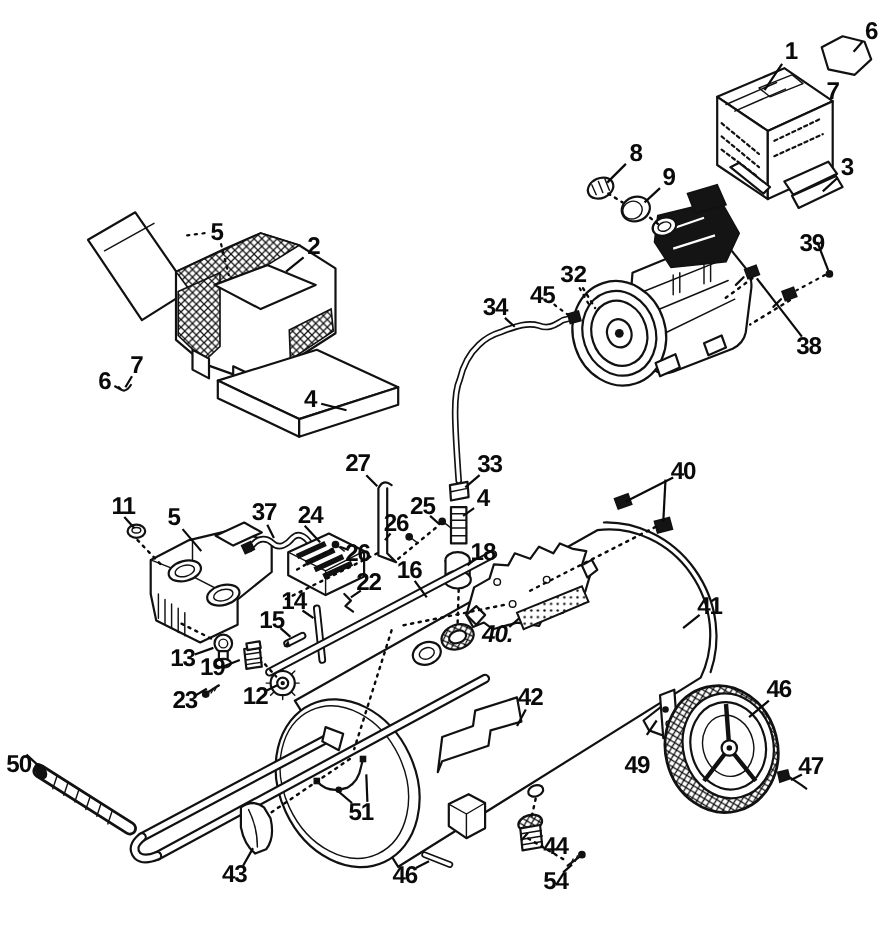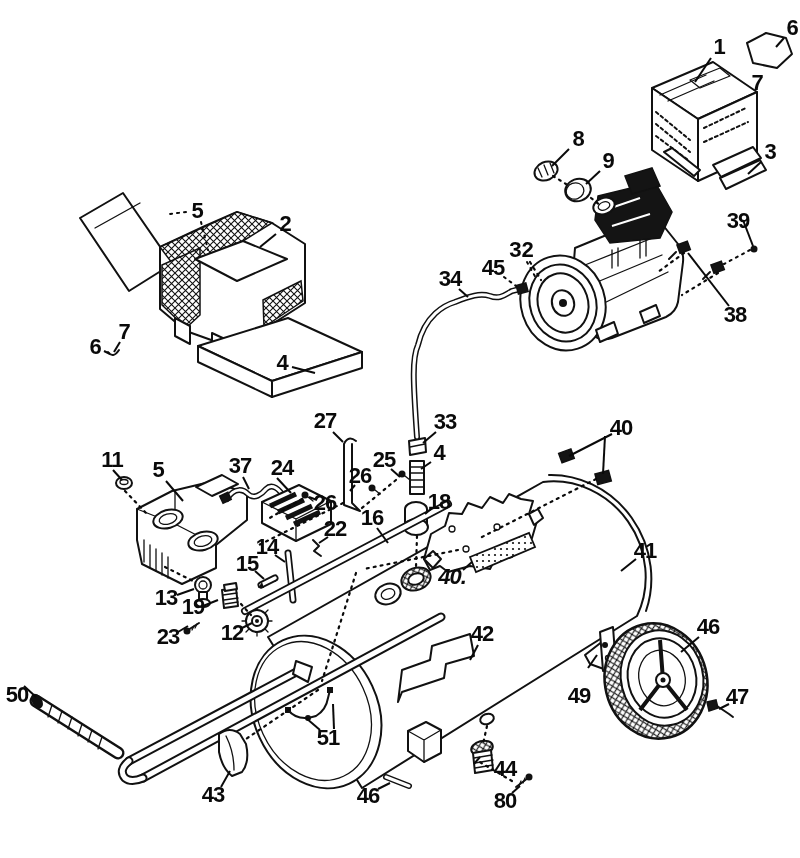--- a/index.html
+++ b/index.html
@@ -400,21 +400,21 @@
       <div class="callout" style="left: 452px; top: 577px; font-style: italic;">40.</div>
       <div class="callout" style="left: 645px; top: 551px;">41</div>
       <div class="callout" style="left: 267px; top: 547px;">14</div>
       <div class="callout" style="left: 247px; top: 564px;">15</div>
       <div class="callout" style="left: 166px; top: 598px;">13</div>
       <div class="callout" style="left: 193px; top: 607px;">19</div>
       <div class="callout" style="left: 168px; top: 637px;">23</div>
       <div class="callout" style="left: 232px; top: 633px;">12</div>
       <div class="callout" style="left: 482px; top: 634px;">42</div>
       <div class="callout" style="left: 465px; top: 769px; margin-left: 40px;">44</div>
-      <div class="callout" style="left: 505px; top: 801px;">80</div>
+      <div class="callout" style="left: 505px; top: 801px;">54</div>
       <div class="callout" style="left: 368px; top: 796px;">46</div>
       <div class="callout" style="left: 708px; top: 627px;">46</div>
       <div class="callout" style="left: 737px; top: 697px;">47</div>
       <div class="callout" style="left: 579px; top: 676px; margin-top: 20px;">49</div>
       <div class="callout" style="left: 17px; top: 677px; margin-top: 18px;">50</div>
       <div class="callout" style="left: 213px; top: 795px;">43</div>
       <div class="callout" style="left: 328px; top: 738px;">51</div>
     </div>
 </div>
 

